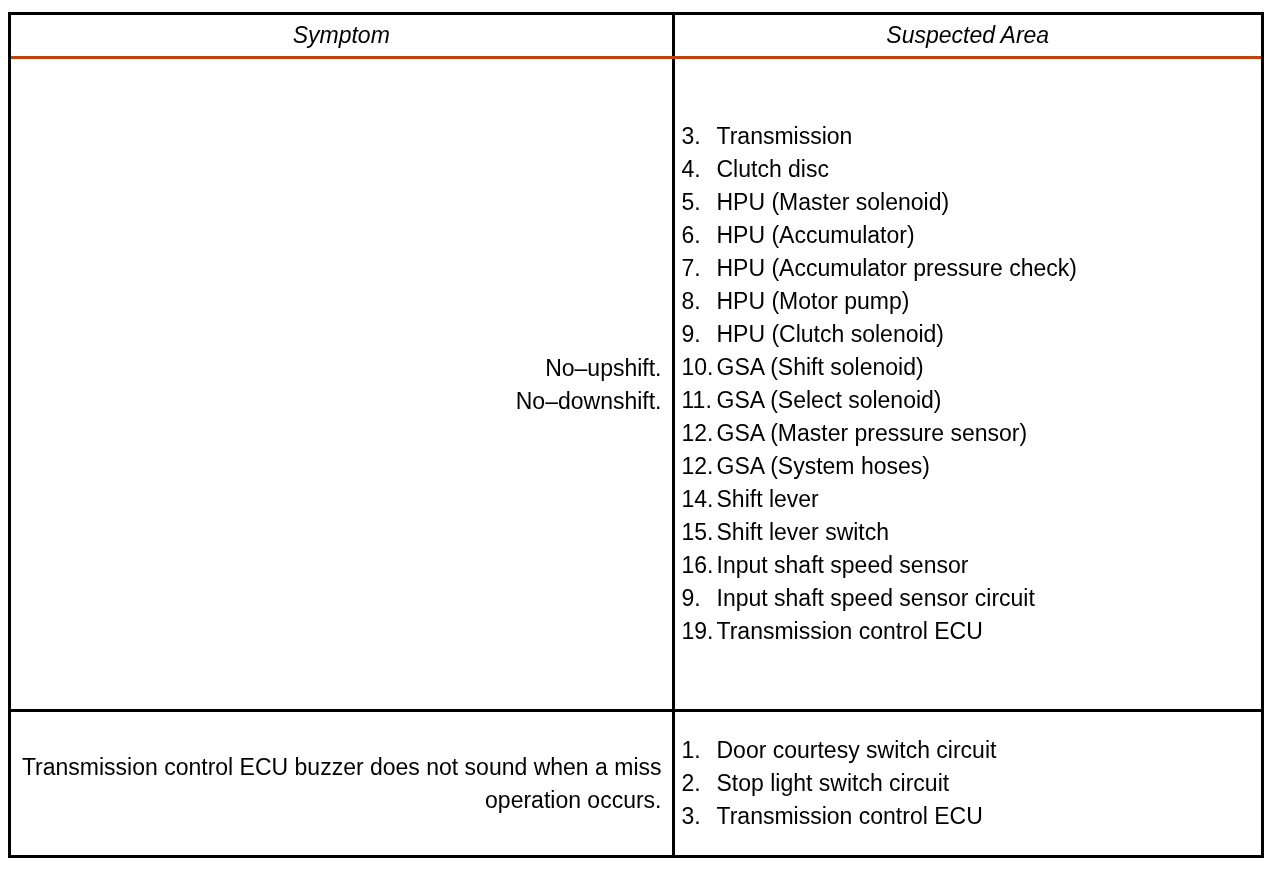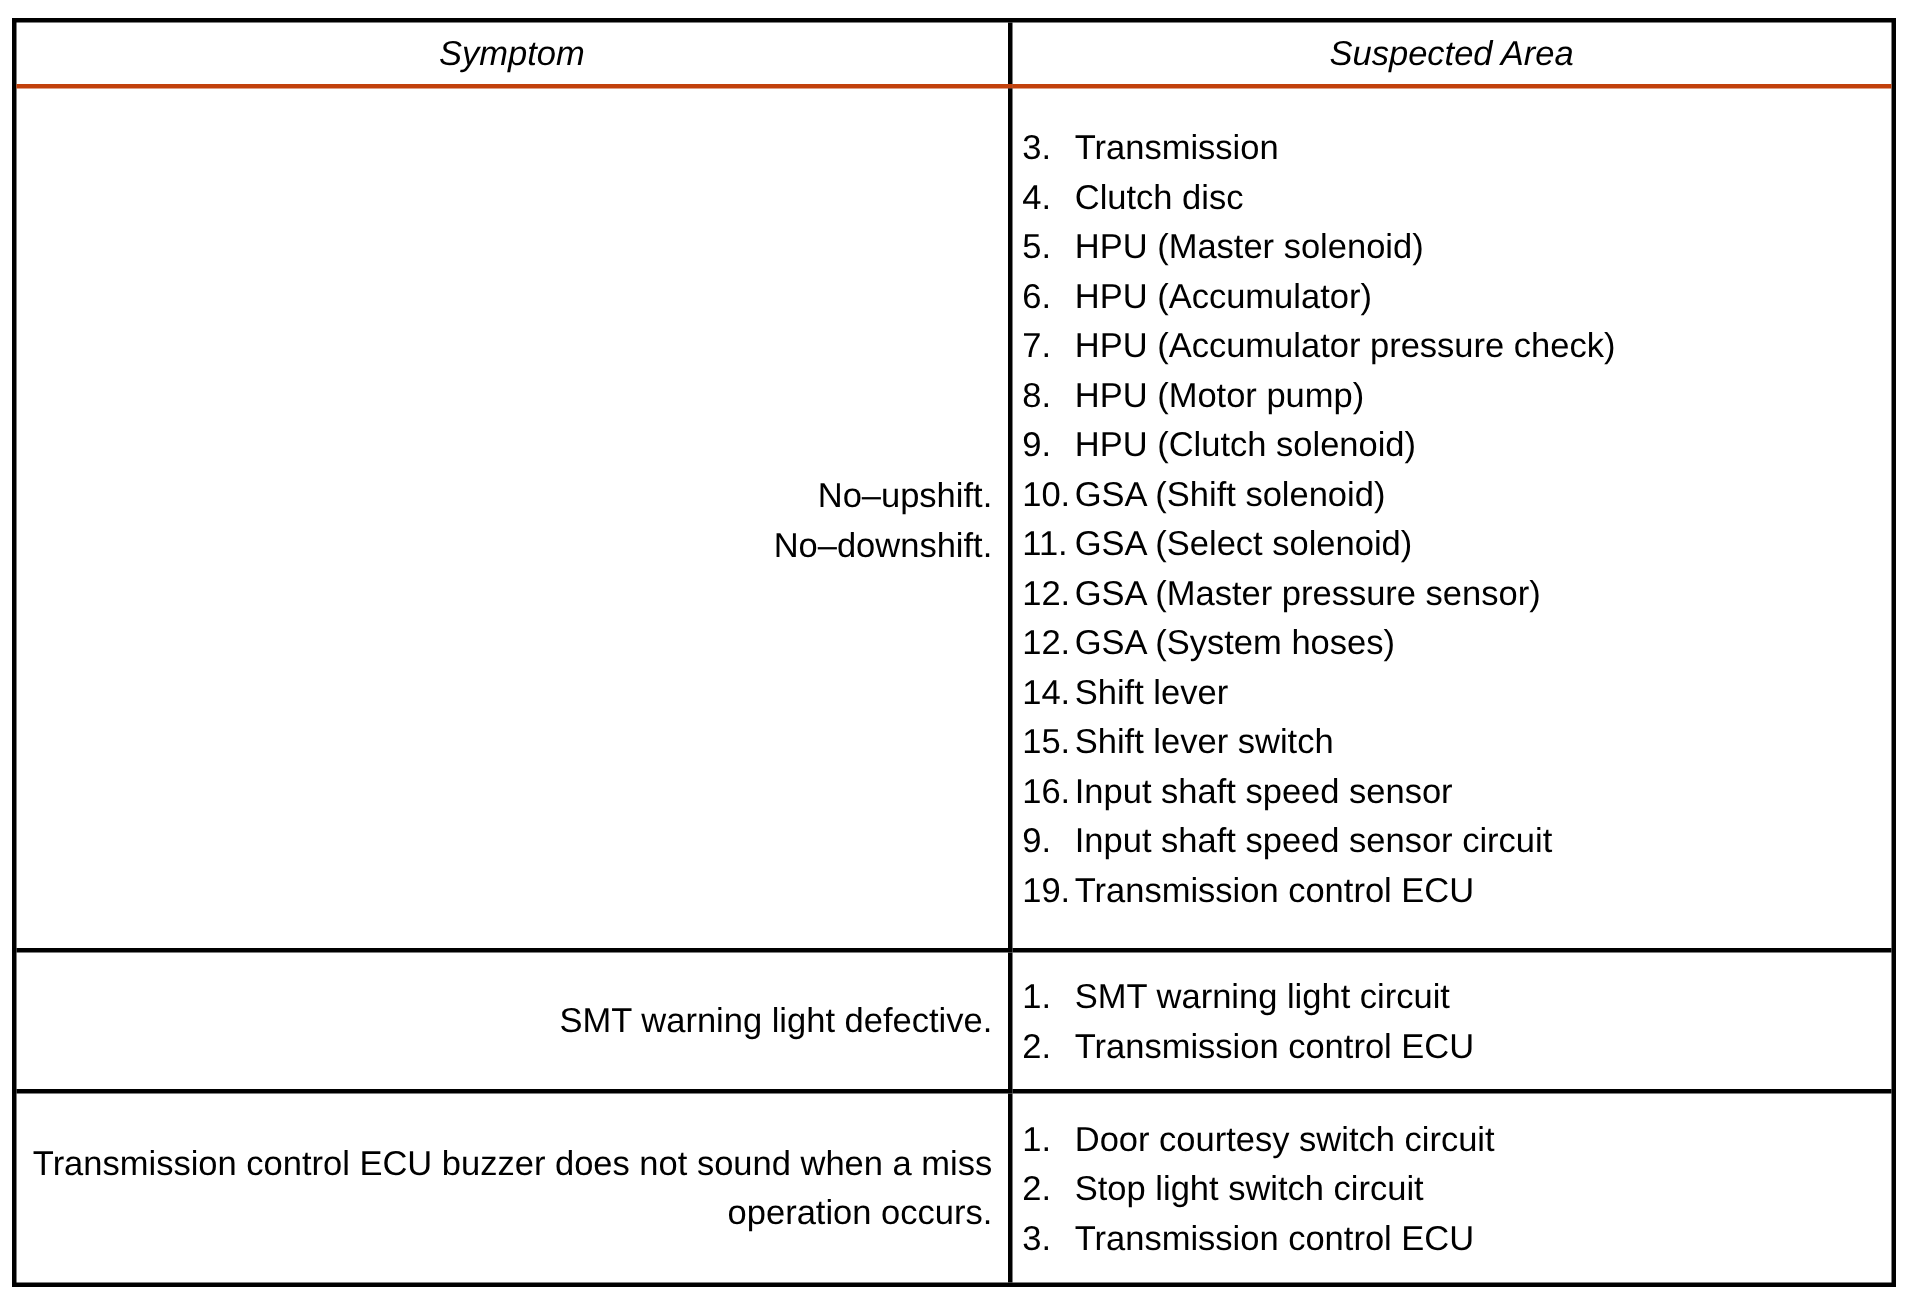--- a/index.html
+++ b/index.html
@@ -168,35 +168,20 @@
                   <li><span class="num">12.</span><span class="txt">GSA (System hoses)</span></li>
                   <li><span class="num">14.</span><span class="txt">Shift lever</span></li>
                   <li><span class="num">15.</span><span class="txt">Shift lever switch</span></li>
                   <li><span class="num">16.</span><span class="txt">Input shaft speed sensor</span></li>
                   <li><span class="num">9.</span><span class="txt">Input shaft speed sensor circuit</span></li>
                   <li><span class="num">19.</span><span class="txt">Transmission control ECU</span></li>
                 </ol>
               </div>
             </td>
           </tr>
-          <tr class="row-two">
-            <td class="col-symptom">
-              <div class="symptom-cell">
-                <span class="symptom-line">SMT warning light defective.</span>
-              </div>
-            </td>
-            <td class="col-area">
-              <div class="area-cell">
-                <ol class="area-list">
-                  <li><span class="num">1.</span><span class="txt">SMT warning light circuit</span></li>
-                  <li><span class="num">2.</span><span class="txt">Transmission control ECU</span></li>
-                </ol>
-              </div>
-            </td>
-          </tr>
           <tr class="row-four">
             <td class="col-symptom">
               <div class="symptom-cell">
                 <span class="symptom-line">Transmission control ECU buzzer does not sound when a miss</span>
                 <span class="symptom-line">operation occurs.</span>
               </div>
             </td>
             <td class="col-area">
               <div class="area-cell">
                 <ol class="area-list">

